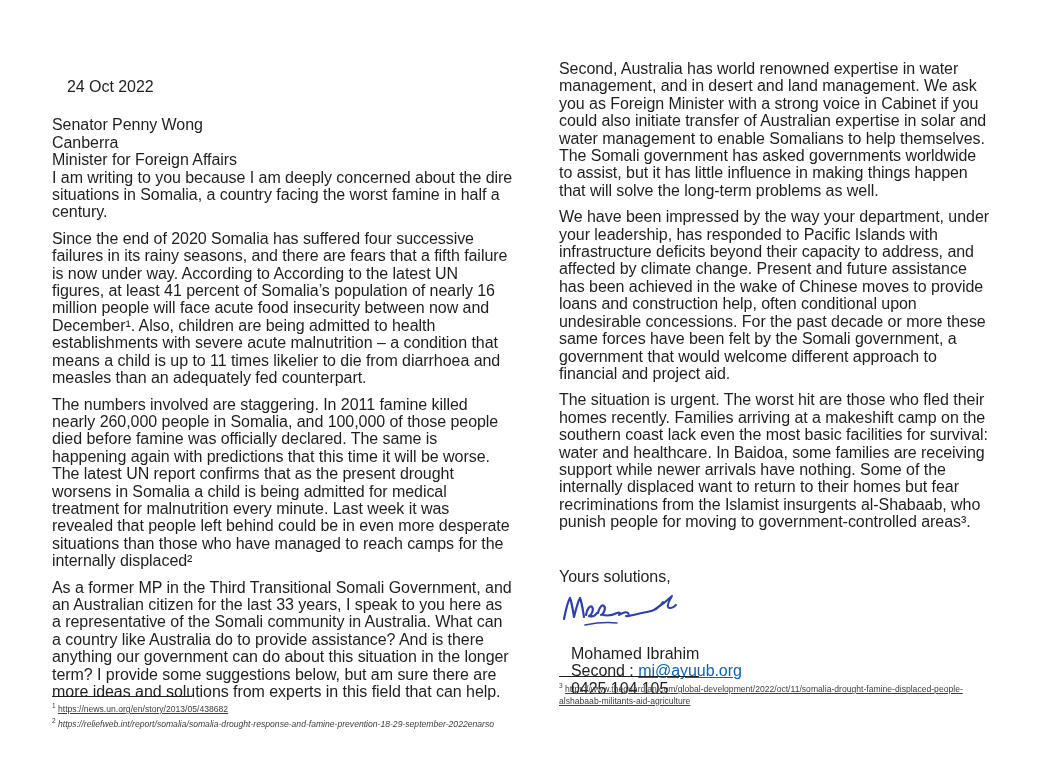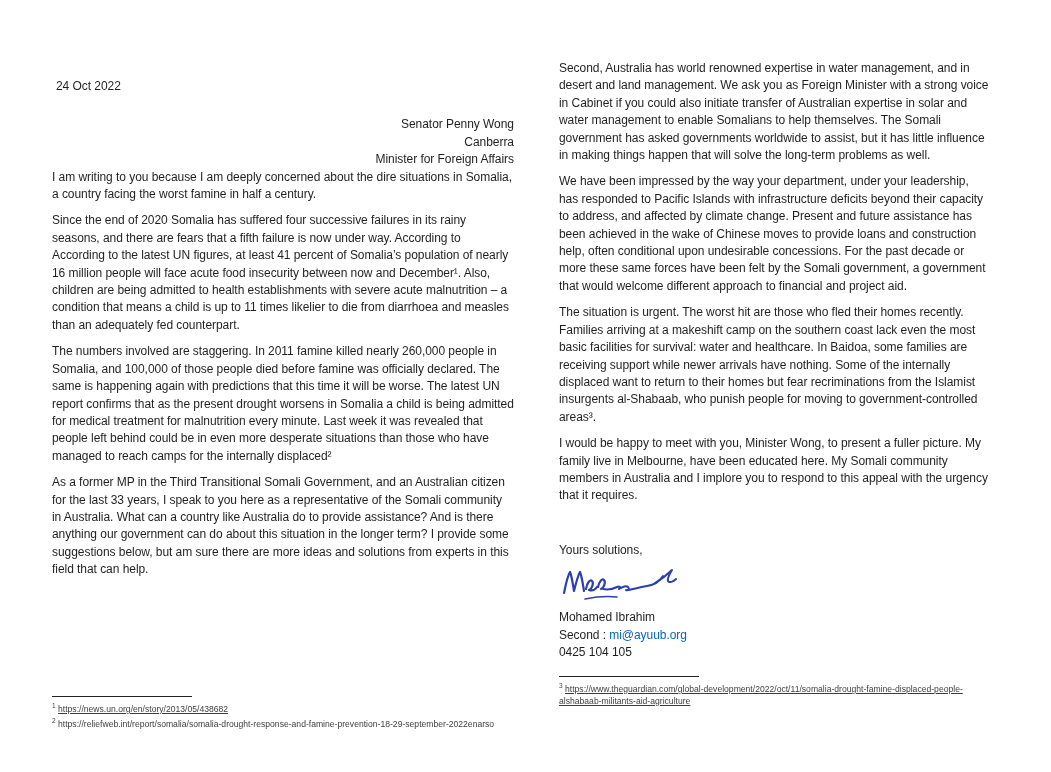--- a/index.html
+++ b/index.html
@@ -11,54 +11,55 @@
     position: relative;
     width: 1051px;
     height: 772px;
     background: #ffffff;
     overflow: hidden;
     font-family: "Liberation Sans", sans-serif;
     color: #1f1f1f;
   }
   .col {
     position: absolute;
-    font-size: 12px;
+    font-size: 16px;
     line-height: 17.4px;
     letter-spacing: -0.05px;
   }
   .col-left  { left: 52px;  top: 78px;  width: 462px; }
   .col-right { left: 559px; top: 60px;  width: 432px; }
-  .date-line { margin: 0 0 21px 4px; }
-  .addr-line { margin: 0; text-align: right; }
+  .date-line { margin: 0 0 21px 15px; }
+  .addr-line { margin: 0; }
   .salutation { margin: 27px 0 8px 0; }
   p.body-para { margin: 0 0 9px 0; }
   .closing { margin: 37px 0 2px 0; }
-  .sig-block { margin: 0; }
+  .sig-block { margin: 12px; }
   .sig-line { margin: 0; }
   .email-link {
     color: #0563c1;
+    text-decoration: underline;
     cursor: pointer;
   }
   .footnotes {
     position: absolute;
     font-size: 8.6px;
     line-height: 12px;
     color: #3d3d3d;
   }
   .fn-left  { left: 52px;  top: 696px; width: 470px; }
   .fn-right { left: 559px; top: 676px; width: 434px; }
   .fn-sep {
     width: 140px;
     border-top: 1px solid #222;
     margin-bottom: 3px;
   }
   .fn-line { margin: 0; }
   .fn-line sup { font-size: 6.5px; }
   .fn-underline { text-decoration: underline; cursor: pointer; }
-  .fn-plain { text-decoration: none; }
+  .fn-plain { text-decoration: none; font-style: italic; }
   .signature-svg { display: block; margin: 4px 0 2px 0; }
 </style>
 </head>
 <body>
 
 <div class="page">
 
   <div class="col col-left">
     <p class="date-line">24 Oct 2022</p>
 
@@ -78,21 +79,20 @@
   <div class="footnotes fn-left">
     <div class="fn-sep"></div>
     <p class="fn-line"><sup>1</sup> <span class="fn-underline">https://news.un.org/en/story/2013/05/438682</span></p>
     <p class="fn-line"><sup>2</sup> <span class="fn-plain">https://reliefweb.int/report/somalia/somalia-drought-response-and-famine-prevention-18-29-september-2022enarso</span></p>
   </div>
 
   <div class="col col-right">
     <p class="body-para">Second, Australia has world renowned expertise in water management, and in desert and land management. We ask you as Foreign Minister with a strong voice in Cabinet if you could also initiate transfer of Australian expertise in solar and water management to enable Somalians to help themselves. The Somali government has asked governments worldwide to assist, but it has little influence in making things happen that will solve the long-term problems as well.</p>
     <p class="body-para">We have been impressed by the way your department, under your leadership, has responded to Pacific Islands with infrastructure deficits beyond their capacity to address, and affected by climate change. Present and future assistance has been achieved in the wake of Chinese moves to provide loans and construction help, often conditional upon undesirable concessions. For the past decade or more these same forces have been felt by the Somali government, a government that would welcome different approach to financial and project aid.</p>
     <p class="body-para">The situation is urgent. The worst hit are those who fled their homes recently. Families arriving at a makeshift camp on the southern coast lack even the most basic facilities for survival: water and healthcare. In Baidoa, some families are receiving support while newer arrivals have nothing. Some of the internally displaced want to return to their homes but fear recriminations from the Islamist insurgents al-Shabaab, who punish people for moving to government-controlled areas³.</p>
-    <p class="body-para">I would be happy to meet with you, Minister Wong, to present a fuller picture. My family live in Melbourne, have been educated here. My Somali community members in Australia and I implore you to respond to this appeal with the urgency that it requires.</p>
 
     <p class="closing">Yours solutions,</p>
 
     <svg class="signature-svg" width="120" height="44" viewBox="0 0 120 44" xmlns="http://www.w3.org/2000/svg">
       <g stroke="#2b3faf" fill="none" stroke-linecap="round" stroke-linejoin="round">
         <path stroke-width="2.2" d="M5 30 C7 20 9 12 11 9 C13 14 14 22 15 28 C17 20 19 12 21 9 C23 14 24 22 25 28"></path>
         <path stroke-width="2.2" d="M27 26 C28 20 31 16 33 18 C35 20 33 26 30 27 C33 28 36 27 38 24"></path>
         <path stroke-width="2.2" d="M39 24 C40 19 43 15 45 17 C47 19 45 25 42 26"></path>
         <path stroke-width="2" d="M44 26 C49 27 54 26 58 24 C61 23 62 24 60 26 C63 24 67 22 69 24 C71 26 69 28 67 27"></path>
         <path stroke-width="2" d="M69 27 C75 26 82 24 88 23 C95 22 101 18 104 13"></path>

